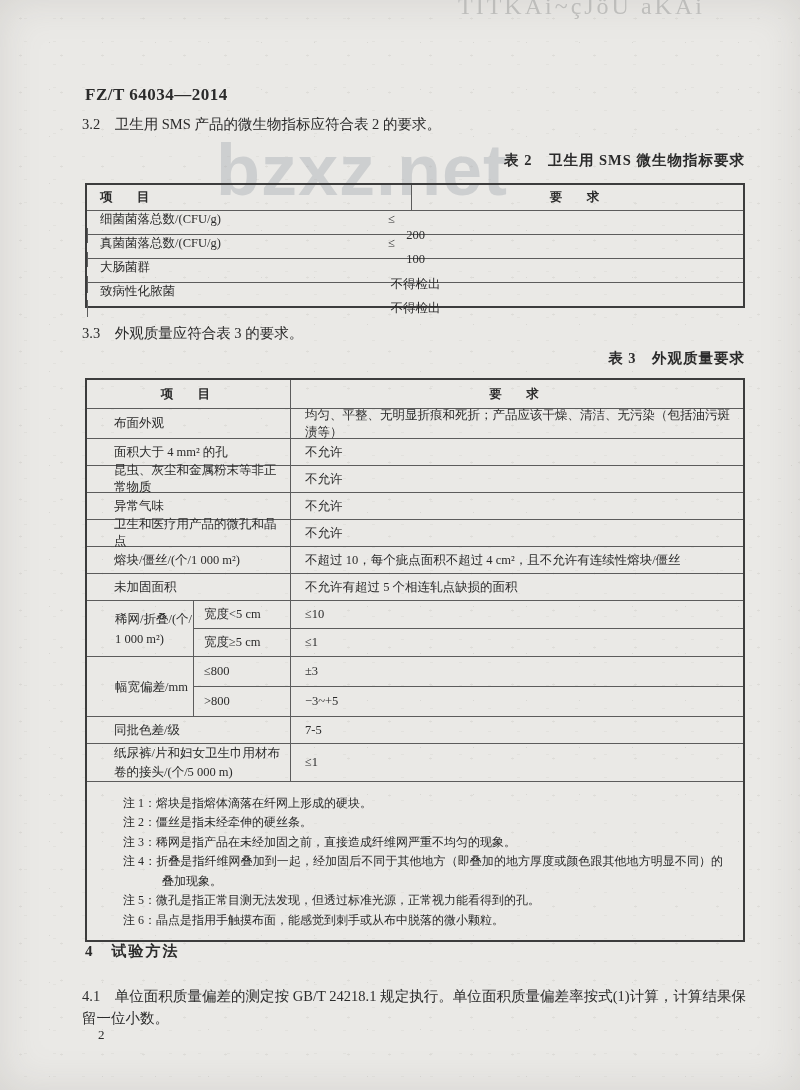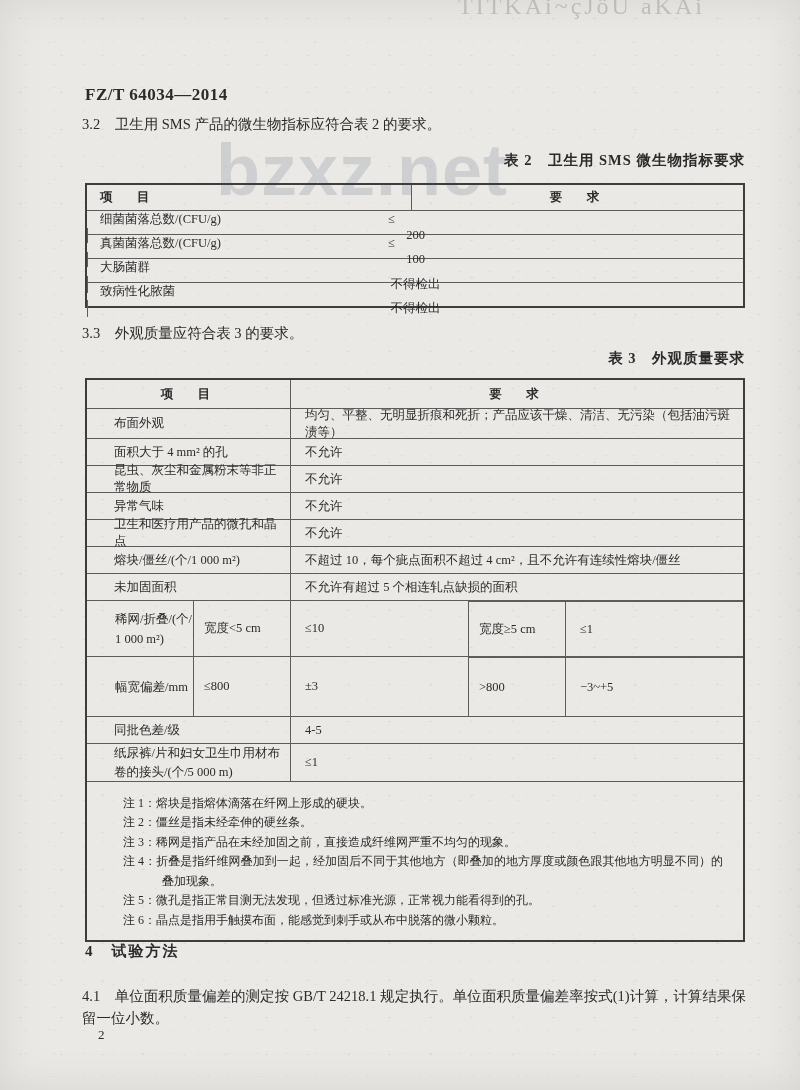--- a/index.html
+++ b/index.html
@@ -68,21 +68,21 @@
   .t2 .c-req{ flex:1; }
   .t2 .hdr{ height:25px; font-weight:bold; letter-spacing:6px; }
   .t2 .r{ height:24px;flex-direction:column; }
   
   .t3 .c-item{ width:203px; padding-right:8px; }
   .t3 .c-req{ flex:1; padding-left:14px; padding-right:10px; line-height:1.35; }
   .t3 .hdr{ height:28px; font-weight:bold; letter-spacing:6px; }
   .t3 .hdr .c-item{ justify-content:center; padding:0; }
   .t3 .hdr .c-req{ justify-content:center; padding:0; }
   .split-label{ width:106px; padding-left:28px; line-height:1.6; }
-  .split-body{ flex:1; display:flex; flex-direction:row; }
+  .split-body{ flex:1; display:flex; flex-direction:column; }
   .split-body .subrow{ display:flex; flex:1; }
   .split-body .subrow + .subrow{ border-top:1px solid #5c5c5c; }
   .c-cond{ width:97px; border-left:1px solid #5c5c5c; padding-left:10px; }
   .notes{ border-top:1px solid #5c5c5c; padding:12px 20px 10px 36px; }
   .note-line{
     font-size:12px; line-height:1.62;
     padding-left:39px; text-indent:-39px; text-align:justify;
   }
   .sec-head{
     position:absolute; top:942px; left:85px;
@@ -205,21 +205,21 @@
           </div>
           <div class="subrow">
             <div class="cell c-cond">&gt;800</div>
             <div class="cell c-req bordered">−3~+5</div>
           </div>
         </div>
       </div>
 
       <div class="row" style="height:27px">
         <div class="cell c-item left-pad">同批色差/级</div>
-        <div class="cell c-req bordered">4-5</div>
+        <div class="cell c-req bordered">7-5</div>
       </div>
       <div class="row" style="height:38px">
         <div class="cell c-item left-pad" style="line-height:1.5">纸尿裤/片和妇女卫生巾用材布卷的接头/(个/5 000 m)</div>
         <div class="cell c-req bordered">≤1</div>
       </div>
 
       <div class="notes">
         <div class="note-line">注 1：熔块是指熔体滴落在纤网上形成的硬块。</div>
         <div class="note-line">注 2：僵丝是指未经牵伸的硬丝条。</div>
         <div class="note-line">注 3：稀网是指产品在未经加固之前，直接造成纤维网严重不均匀的现象。</div>

